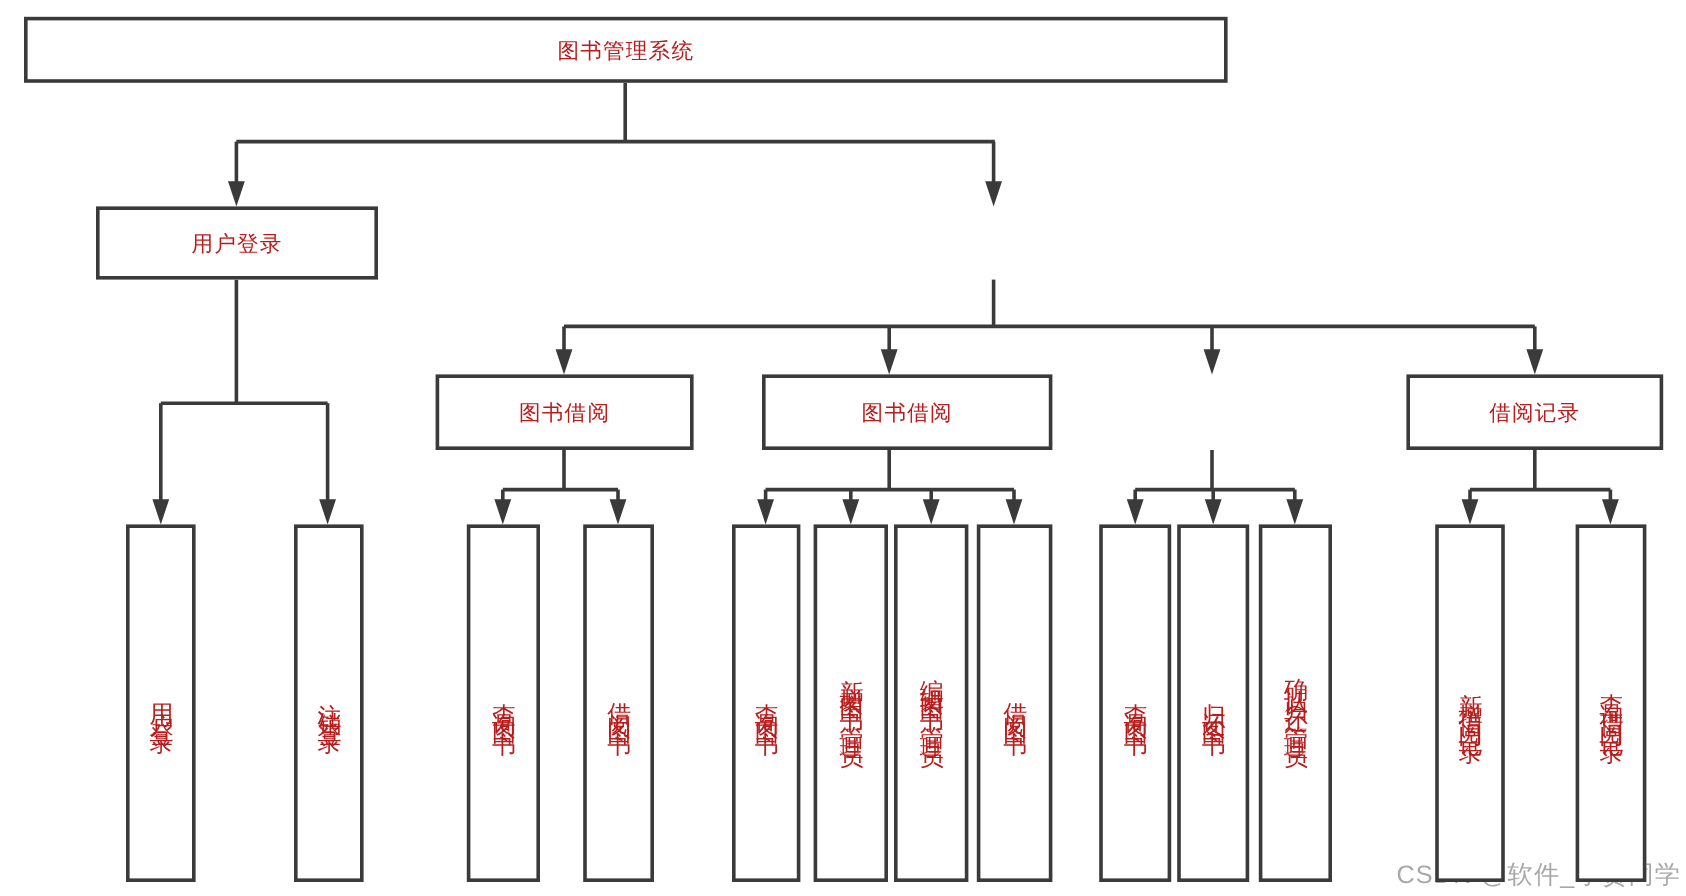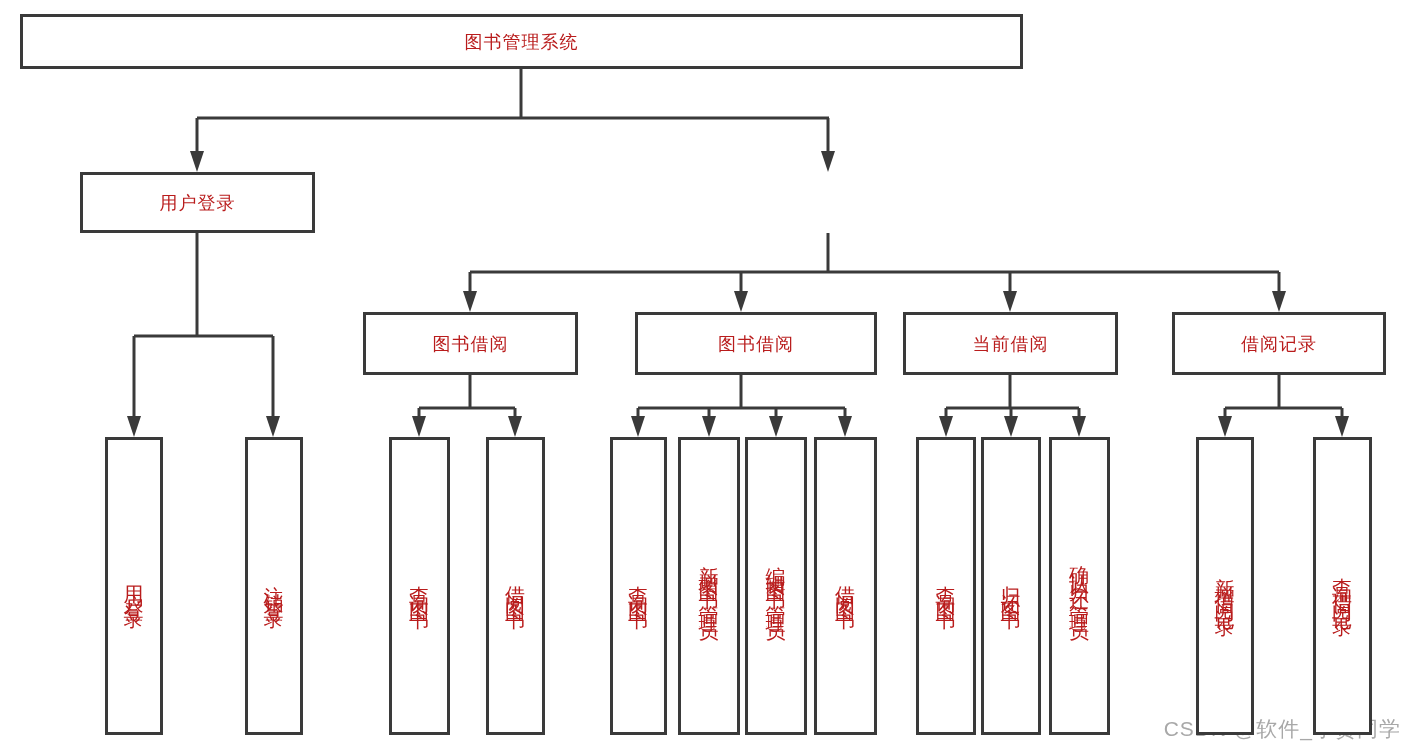--- a/index.html
+++ b/index.html
@@ -111,23 +111,20 @@
     </div>
     <div class="node" style="left: 80px; top: 172px; width: 235px; height: 61px;">
       <span class="lbl">用户登录</span>
     </div>
     <div class="node" style="left: 363px; top: 312px; width: 215px; height: 63px;">
       <span class="lbl">图书借阅</span>
     </div>
     <div class="node" style="left: 635px; top: 312px; width: 242px; height: 63px;">
       <span class="lbl">图书借阅</span>
     </div>
-    <div class="node" style="left: 903px; top: 312px; width: 215px; height: 63px;">
-      <span class="lbl">当前借阅</span>
-    </div>
     <div class="node" style="left: 1172px; top: 312px; width: 214px; height: 63px;">
       <span class="lbl">借阅记录</span>
     </div>
     <div class="node vertical" style="left: 105px; top: 437px; width: 58px; height: 298px;">
       <span class="lbl">用户登录</span>
     </div>
     <div class="node vertical" style="left: 245px; top: 437px; width: 58px; height: 298px;">
       <span class="lbl">注销登录</span>
     </div>
     <div class="node vertical" style="left: 389px; top: 437px; width: 61px; height: 298px;">

